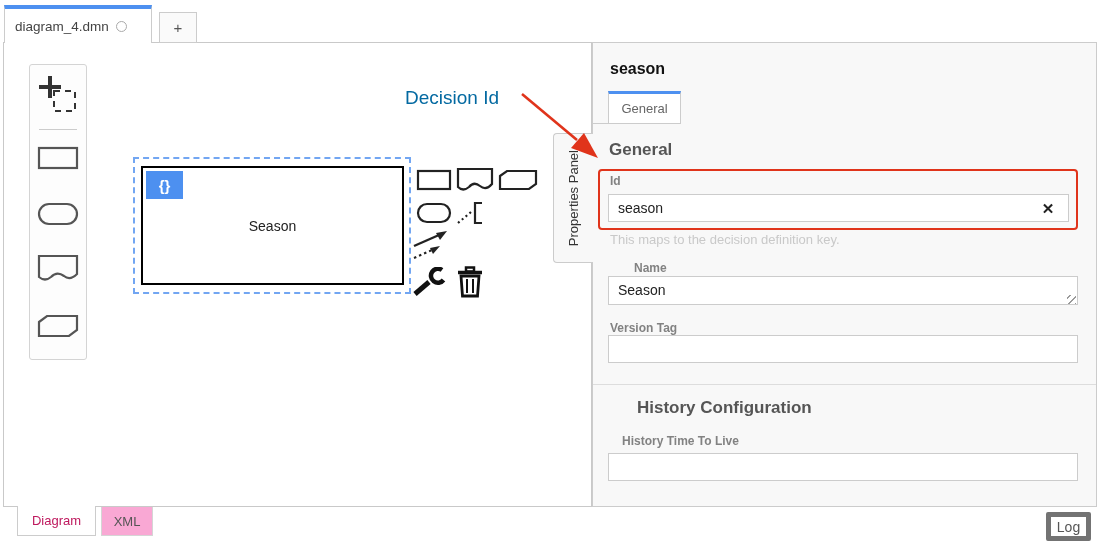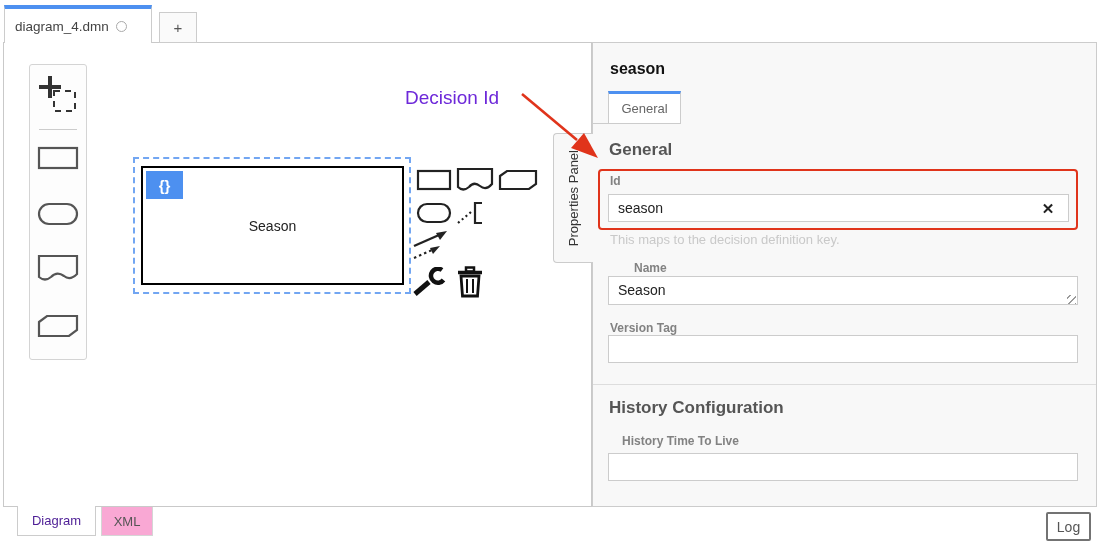--- a/index.html
+++ b/index.html
@@ -35,21 +35,21 @@
     background:#4d90f0; color:#fff; font-weight:bold; font-size:15px;
     display:flex; align-items:center; justify-content:center; }
   .decision-label { position:absolute; left:0; top:0; width:100%; height:100%;
     display:flex; align-items:center; justify-content:center; font-size:14px; color:#222; }
 
   
   .context-pad { position:absolute; left:408px; top:124px; width:140px; height:175px; }
   .context-pad .cp { position:absolute; cursor:pointer; }
 
   
-  .annotation-text { position:absolute; left:401px; top:44px; color:#6d28d9;
+  .annotation-text { position:absolute; left:401px; top:44px; color:#0369a1;
     font-size:19px; z-index:6; white-space:nowrap; }
   .annotation-arrow { position:absolute; left:395px; top:80px; width:215px; height:95px;
     z-index:8; pointer-events:none; }
 
   
   .props-panel { position:absolute; left:592px; top:42px; width:505px; height:465px;
     background:#f8f8f8; border:1px solid #ccc; z-index:2; }
   .props-vtab { position:absolute; left:553px; top:133px; width:40px; height:130px;
     background:#f8f8f8; border:1px solid #ccc; border-right:none;
     border-radius:4px 0 0 4px; z-index:3; cursor:pointer;
@@ -76,26 +76,26 @@
     justify-content:center; cursor:pointer; z-index:6; }
   .name-area { resize:none; padding-top:5px; height:29px; overflow:hidden; }
   .resize-grip { position:absolute; left:474px; top:252px; width:9px; height:9px;
     background:repeating-linear-gradient(135deg, transparent 0 2px, #9a9a9a 2px 3px, transparent 3px 5px);
     pointer-events:none; }
   .pp-divider { position:absolute; left:0; top:341px; width:100%; height:1px; background:#ddd; }
 
   
   .diagram-tab { position:absolute; left:17px; top:506px; width:79px; height:30px;
     background:#fff; border:1px solid #ccc; border-top:none; z-index:3;
-    display:flex; align-items:center; justify-content:center; font-size:13px; color:#4c1d95; cursor:pointer; }
+    display:flex; align-items:center; justify-content:center; font-size:13px; color:#be185d; cursor:pointer; }
   .xml-tab { position:absolute; left:101px; top:507px; width:52px; height:29px;
     background:#f9a8d4; border:1px solid #d5d5d5; border-top:none; z-index:3;
     display:flex; align-items:center; justify-content:center; font-size:13px; color:#555; cursor:pointer; }
   .log-button { position:absolute; left:1046px; top:512px; width:45px; height:29px;
-    background:#fff; border:2px solid #737373; border-radius:2px; display:flex;
+    background:#fff; border:5px solid #737373; border-radius:2px; display:flex;
     align-items:center; justify-content:center; font-size:14px; color:#555; cursor:pointer; }
 
   svg { display:block; }
 </style>
 </head>
 <body>
 
 <div class="file-tab">
   <span>diagram_4.dmn</span>
   <span class="unsaved-dot"></span>
@@ -225,21 +225,21 @@
 
   <div class="pp-label" style="top:218px;margin-left:24px;">Name</div>
   <textarea class="pp-input name-area" style="top: 233px;">Season</textarea>
   <div class="resize-grip"></div>
 
   <div class="pp-label" style="top:278px;">Version Tag</div>
   <input class="pp-input" style="top: 292px;" value="">
 
   <div class="pp-divider"></div>
 
-  <div class="pp-section-h" style="top:355px;">History Configuration</div>
+  <div class="pp-section-h" style="top:355px;margin-left:28px;">History Configuration</div>
   <div class="pp-label" style="top:391px;padding-left:12px;">History Time To Live</div>
   <input class="pp-input" style="top: 410px;" value="">
 </div>
 
 <div class="diagram-tab">
   <span>Diagram</span>
 </div>
 <div class="xml-tab">
   <span>XML</span>
 </div>

